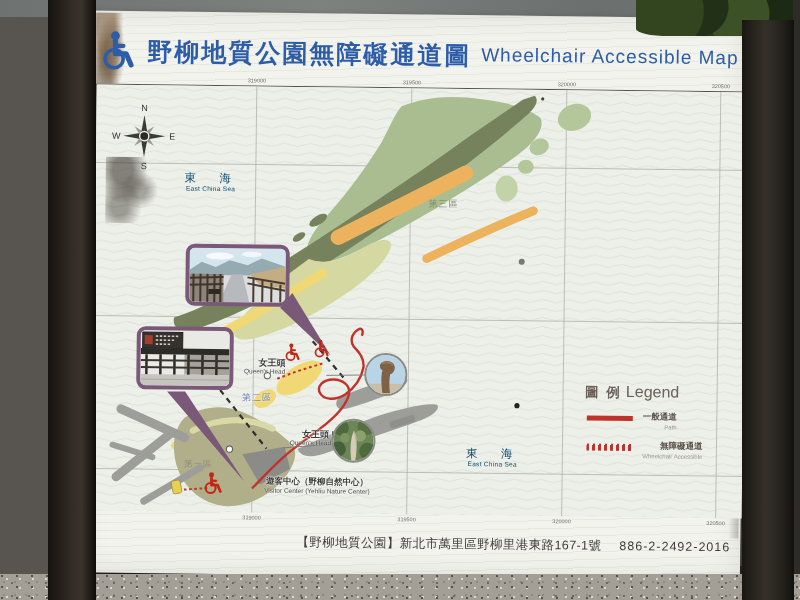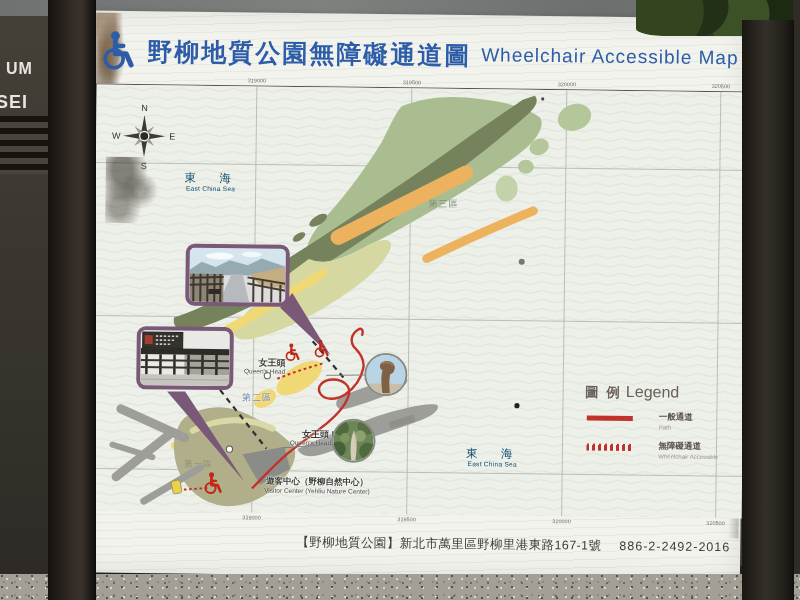--- a/index.html
+++ b/index.html
@@ -90,21 +90,21 @@
   .poi .zh { font-size:9px; font-weight:bold; text-shadow:0 0 2px #fff,0 0 2px #fff; }
   .poi .en { font-size:6.5px; color:#4c4c48; text-shadow:0 0 2px #fff; }
 
   .legend { position:absolute; left:492px; top:292px; width:156px; }
   .legend .ttl { font-size:13.5px; font-weight:bold; color:#6a615b; letter-spacing:2px; }
   .legend .ttl .en { font-weight:normal; font-size:16px; letter-spacing:0; margin-left:4px; }
   .lrow { position:relative; margin-top:11px; height:18px; }
   .lswatch { position:absolute; left:2px; top:3px; width:46px; height:5px; background:#c1332a; }
   .lswatch.dash { height:7px; top:2px;
     background:repeating-linear-gradient(90deg,#c1332a 0 2.5px,#f2f2ee 2.5px 6px); }
-  .ltext { position:absolute; left:74px; top:-2px; }
+  .ltext { position:absolute; left:58px; top:-2px;text-align:right; }
   .ltext .zh { font-size:8.5px; color:#5a4f4a; font-weight:bold; display:block; }
   .ltext .en { font-size:6px; color:#9a948e; display:block; margin-top:1px; }
 
   .inset { position:absolute; border:4px solid #7a5878; border-radius:9px;
     background:#ddd; overflow:hidden; }
   .inset1 { left:91px; top:158px; width:104px; height:62px; }
   .inset2 { left:43px; top:241px; width:97px; height:63px; }
   .circ { position:absolute; border-radius:50%; border:2px solid #8a8a86; overflow:hidden;
     background:#cfe0e8; }
   .circ1 { left:271px; top:265px; width:43px; height:43px; }
@@ -114,25 +114,20 @@
     letter-spacing:.4px; white-space:nowrap; }
   .footer .phone { margin-left:18px; letter-spacing:1px; }
 </style>
 </head>
 <body>
 
 <div class="stage">
 
   <div class="top-strip"></div>
 
-  <div class="left-structure">
-    <span class="left-sign-text lst1">UM</span>
-    <span class="left-sign-text lst2">SEI</span>
-    <div class="louvers"></div>
-  </div>
 
   <div class="frame-bottom"></div>
 
   <div class="sign">
 
     <div class="stain-topleft"></div>
     <div class="grime-right"></div>
 
     <div class="hdr">
       <svg width="38" height="42" viewBox="0 0 38 42">

